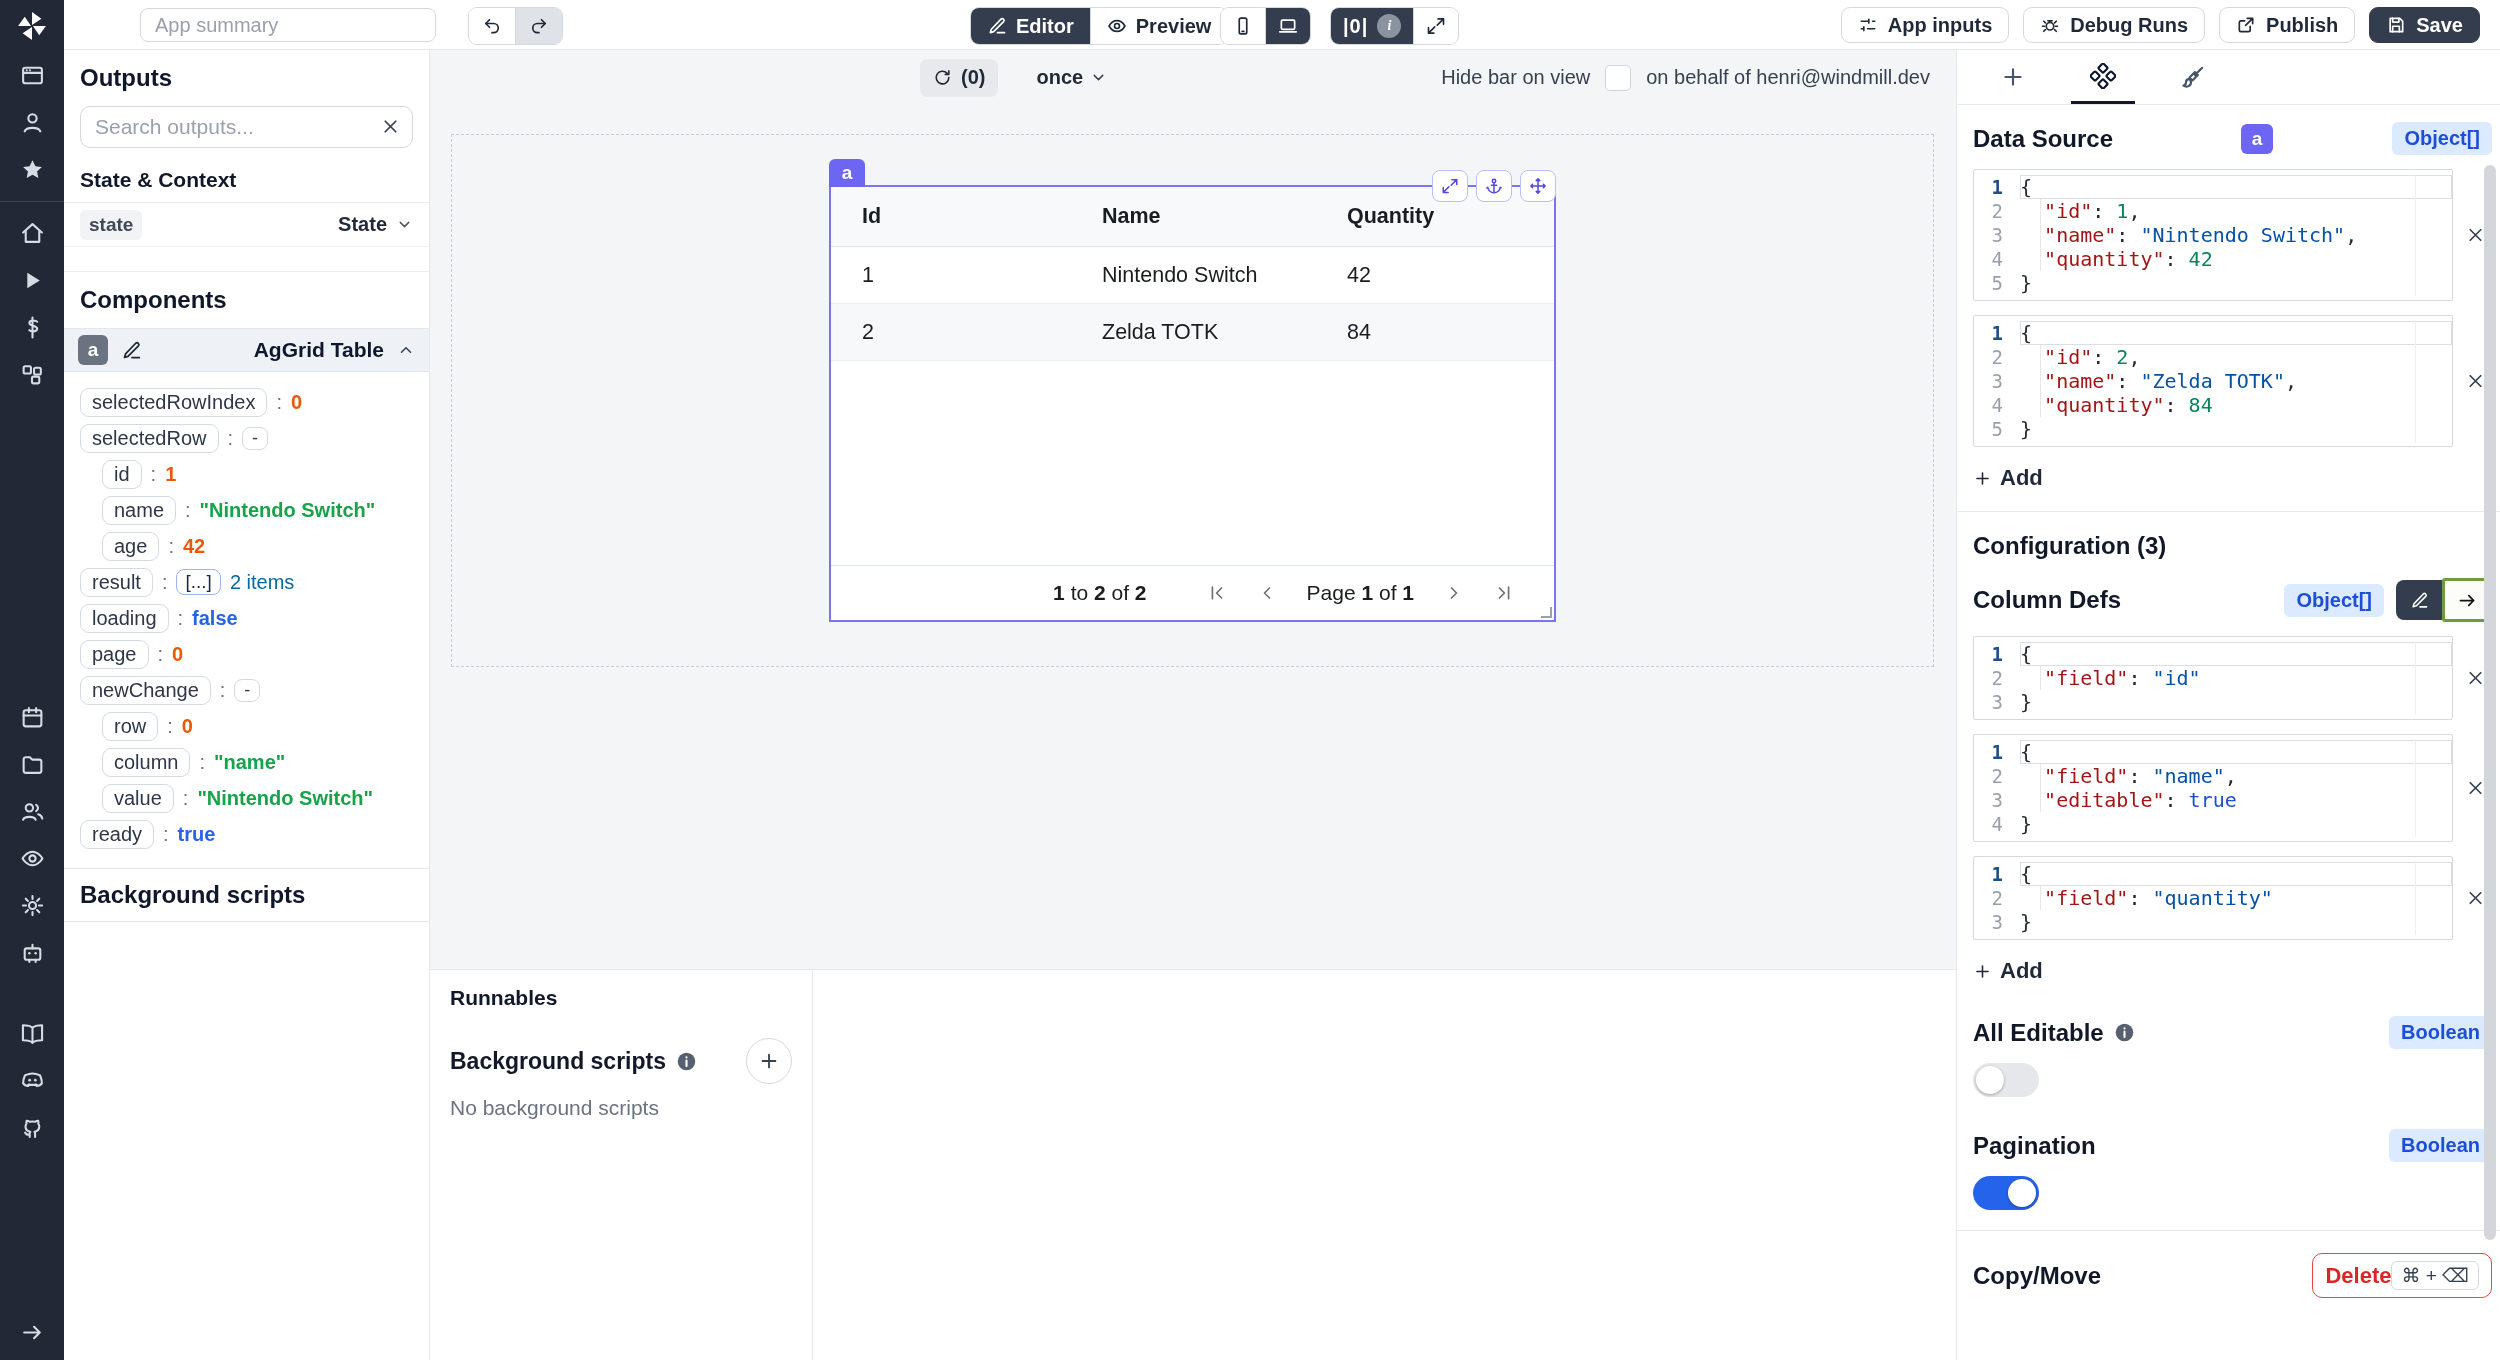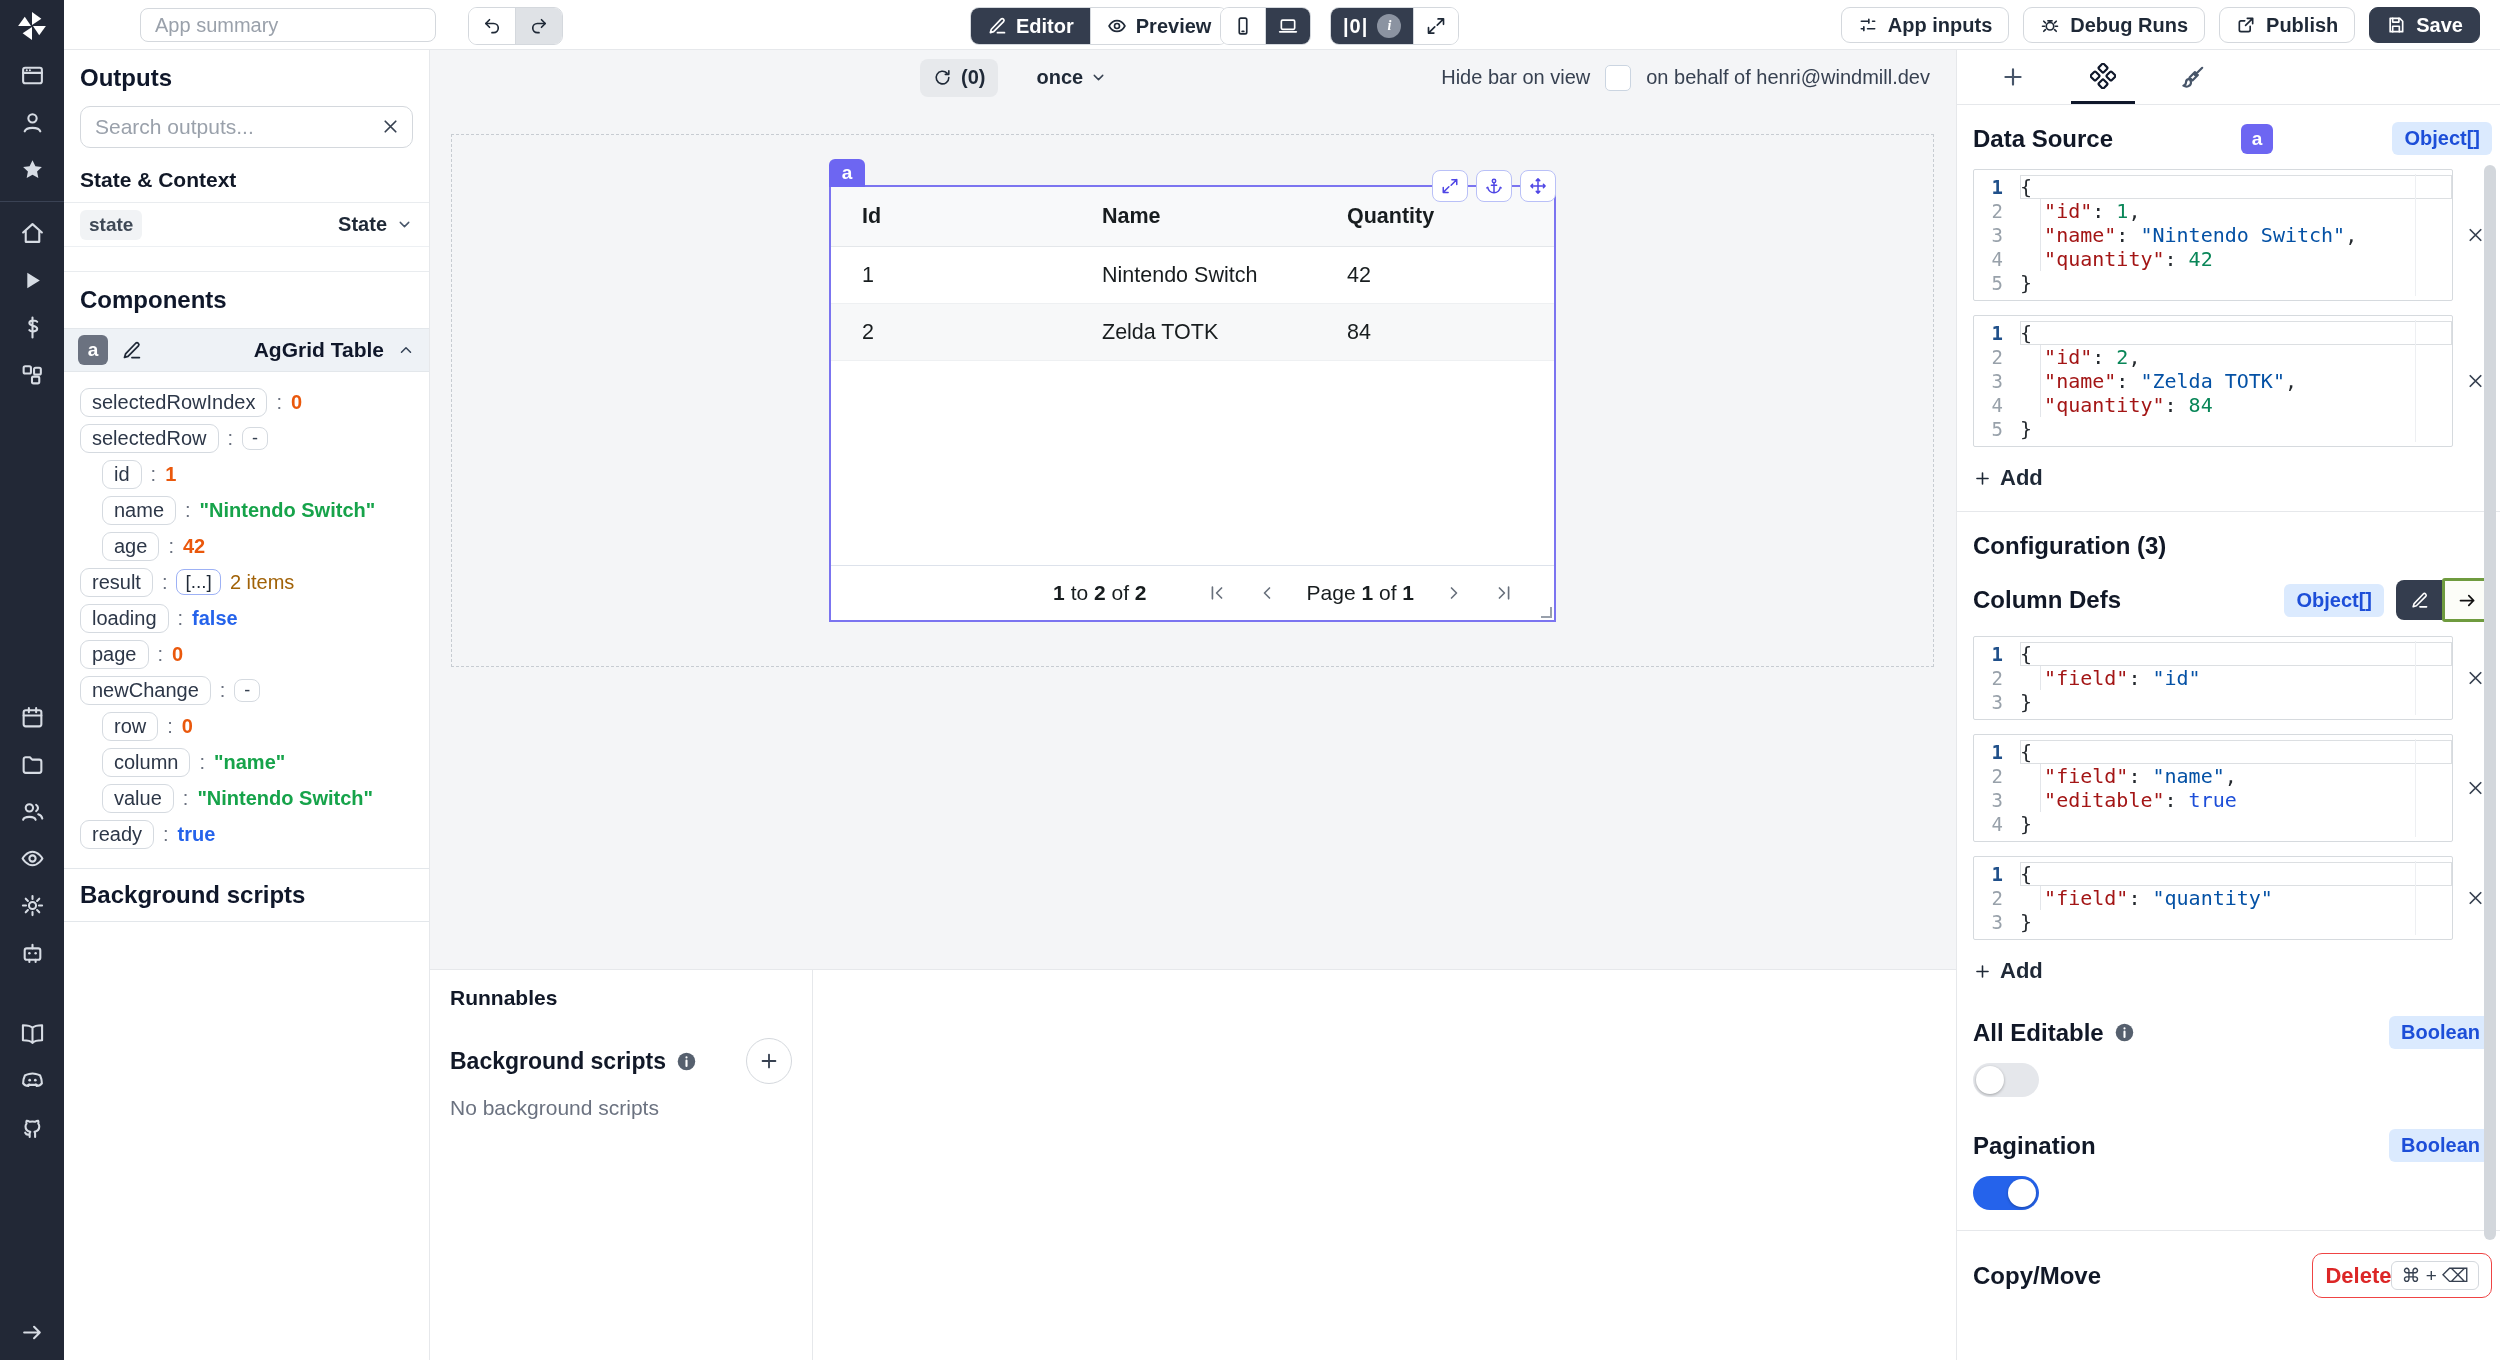--- a/index.html
+++ b/index.html
@@ -66,21 +66,21 @@
   .agrow .chev svg{width:18px;height:18px;color:#334155}
   #outputs-rows{padding-top:12px}
   .out-row{height:36px;display:flex;align-items:center;gap:9px;font-size:20px;white-space:nowrap}
   .opill{border:1.5px solid #d5dae0;border-radius:9px;padding:2px 11px;color:#2d3748;background:#fff;cursor:pointer}
   .colon{color:#6b7280}
   .v-num{color:#ea580c;font-weight:700}
   .v-str{color:#16a34a;font-weight:700}
   .v-bool{color:#2563eb;font-weight:700}
   .v-dash{border:1.5px solid #d5dae0;border-radius:8px;padding:0 9px;color:#374151;font-size:18px}
   .v-arr{border:1.5px solid #9db1f5;border-radius:8px;padding:1px 8px;color:#1f2937;font-size:19px;cursor:pointer}
-  .v-extra{color:#a16207}
+  .v-extra{color:#0369a1}
   .bg-scripts{margin:16px -16px 0;border-top:1px solid #e3e7eb;border-bottom:1px solid #e3e7eb;padding:12px 16px;font-size:24px;font-weight:700;color:#0f172a}
 
   
   .canvas{position:absolute;left:430px;top:50px;width:1526px;height:919px;background:#f4f5f7;overflow:hidden}
   .cv-toolbar{position:absolute;top:0;left:0;right:0;height:55px;display:flex;align-items:center}
   .refresh-pill{margin-left:490px;background:#e7e9ec;border-radius:8px;height:38px;display:flex;align-items:center;gap:9px;padding:0 13px;font-size:20px;font-weight:600;color:#1f2937;cursor:pointer}
   .refresh-pill svg{width:19px;height:19px}
   .once{margin-left:38px;display:flex;align-items:center;gap:7px;font-size:20px;font-weight:600;color:#1f2937;cursor:pointer}
   .once svg{width:17px;height:17px;color:#374151}
   .cv-right{margin-left:auto;margin-right:26px;display:flex;align-items:center;gap:15px;font-size:20px;color:#374151}

